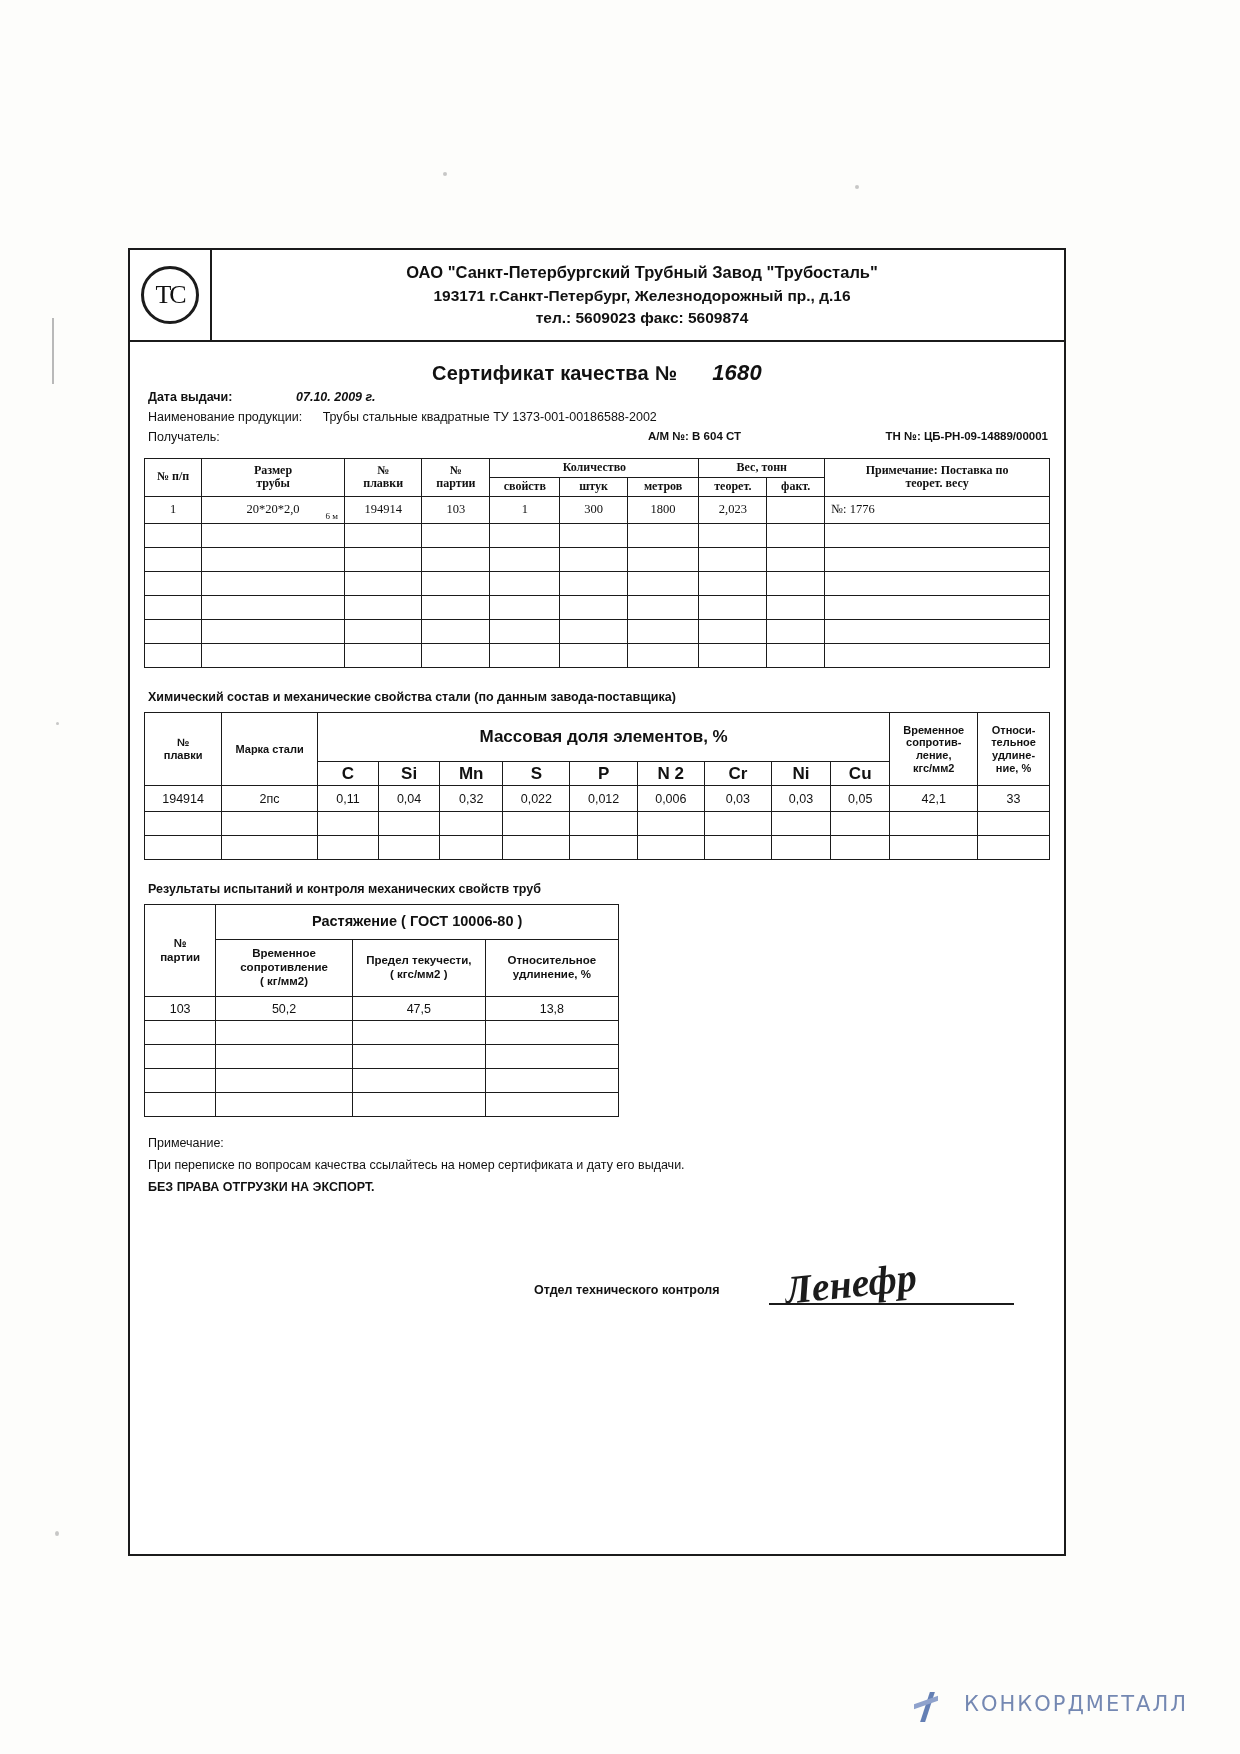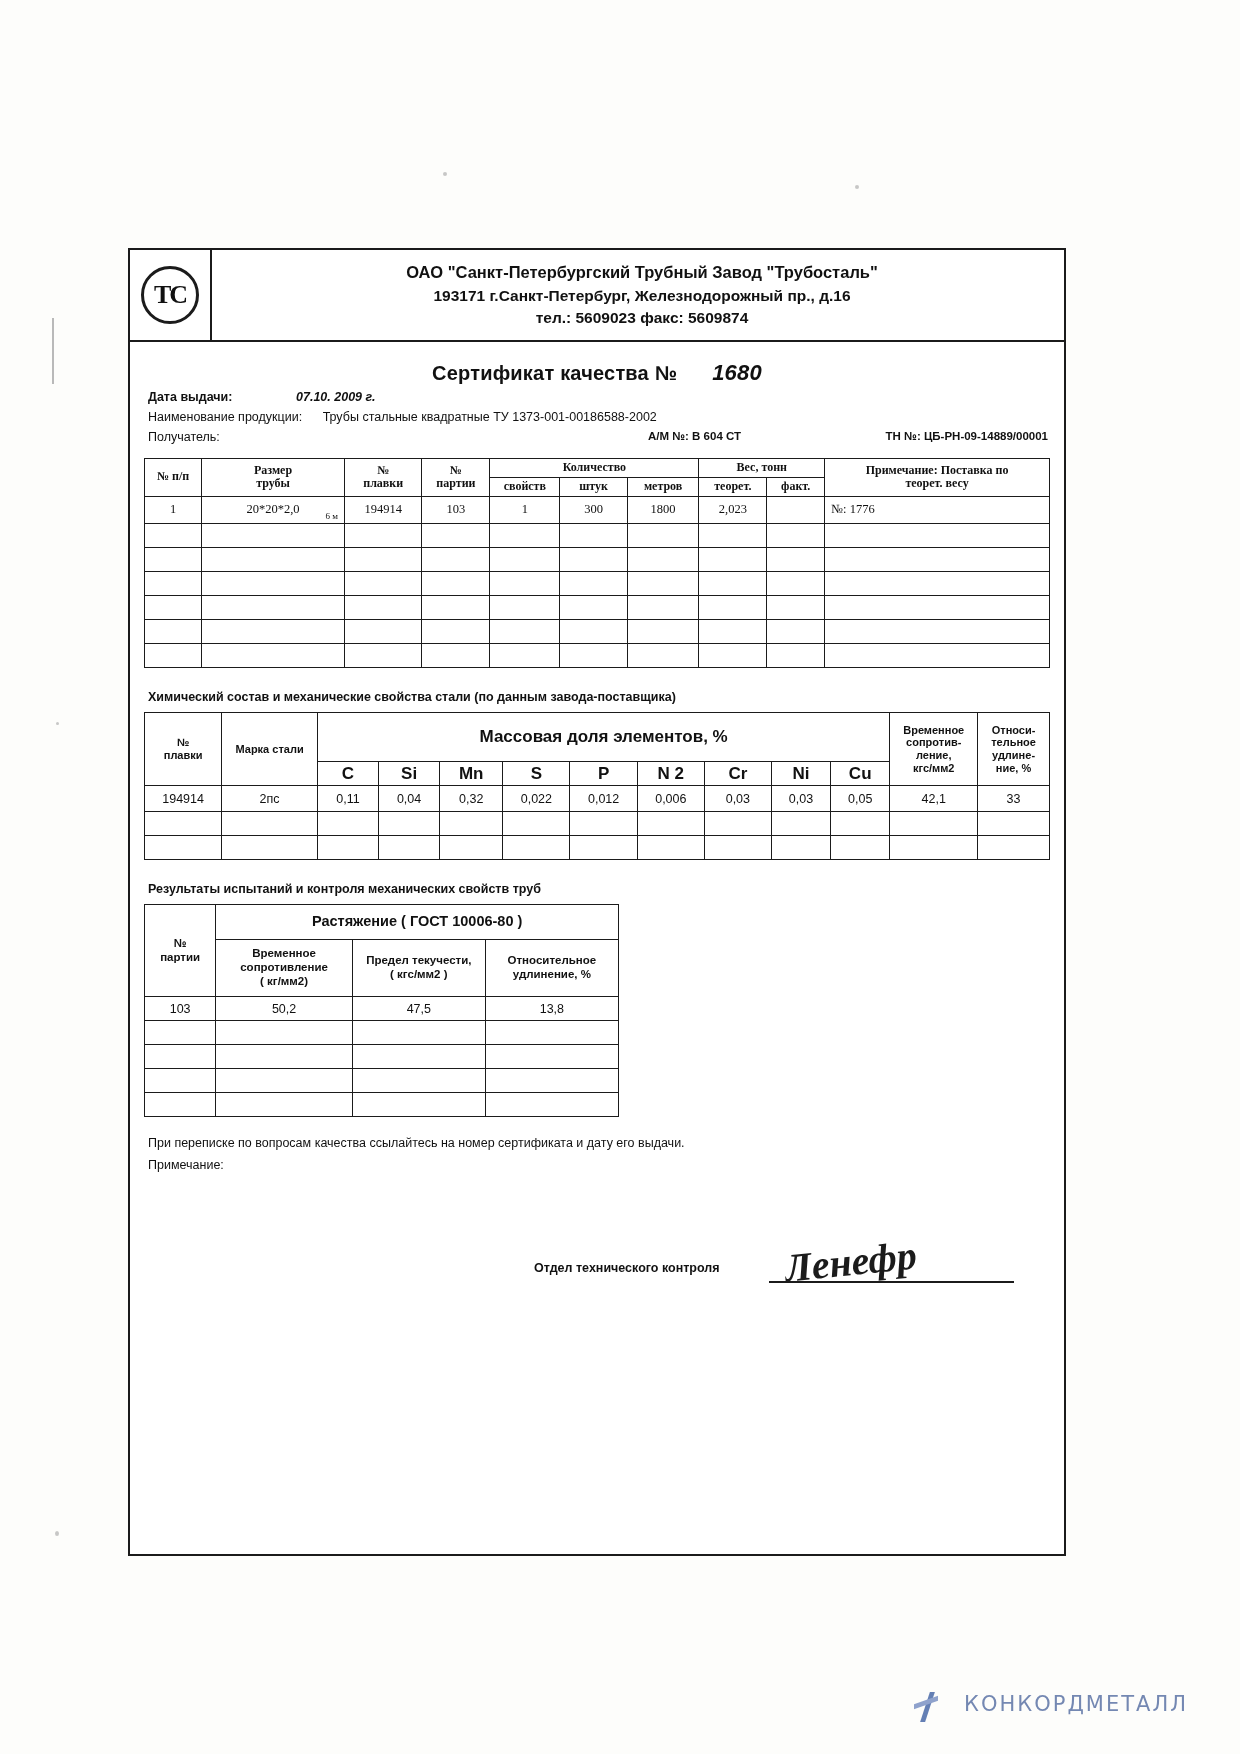--- a/index.html
+++ b/index.html
@@ -57,21 +57,21 @@
     align-items: center;
     justify-content: center;
   }
   .logo-circle {
     width: 52px; height: 52px;
     border: 3px solid #1b1b1b;
     border-radius: 50%;
     display: flex;
     align-items: center;
     justify-content: center;
-    font-weight: bold;
+    font-weight: normal;
     font-size: 26px;
     letter-spacing: -2px;
     font-family: "Liberation Serif", serif;
   }
   .hdr-text {
     margin-left: 90px;
     padding-top: 11px;
     text-align: center;
     line-height: 1.45;
   }
@@ -513,22 +513,23 @@
         <tr>
               <td></td>
               <td></td>
               <td></td>
               <td></td>
             </tr>
       </tbody>
         </table>
 
       <div class="notes">
+        <div>Примечание:</div>
         <div>При переписке по вопросам качества ссылайтесь на номер сертификата и дату его выдачи.</div>
-        <div>Примечание:</div>
+        <div class="bold">БЕЗ ПРАВА ОТГРУЗКИ НА ЭКСПОРТ.</div>
       </div>
 
       <div class="sign-row">
         <div class="sign-label">Отдел технического контроля</div>
         <div class="sign-line"></div>
         <div class="signature">Ленефр</div>
       </div>
 
     </div>
   </div>

